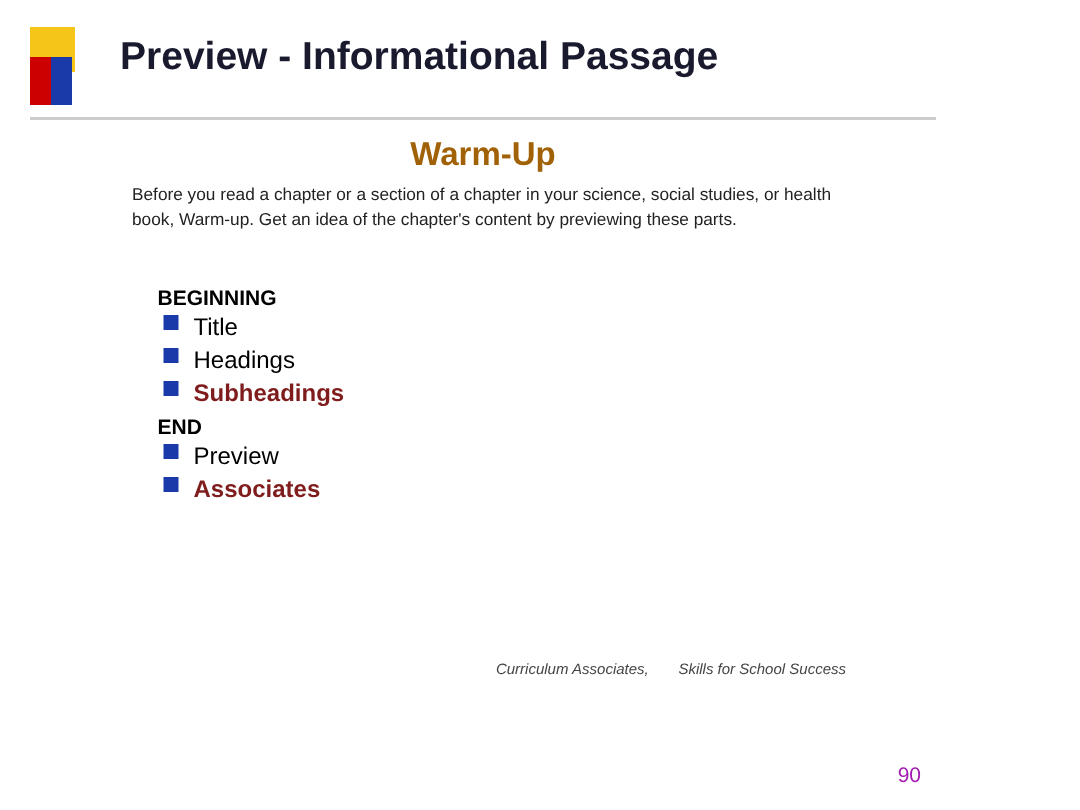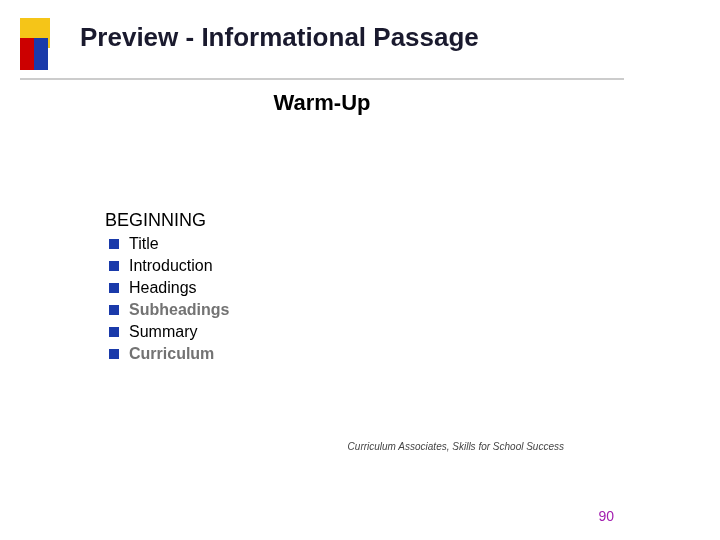--- a/index.html
+++ b/index.html
@@ -68,21 +68,21 @@
 
     
     .warmup-heading {
       position: absolute;
       top: 90px;
       left: 0;
       right: 0;
       text-align: center;
       font-size: 22px;
       font-weight: bold;
-      color: #000000;
+      color: #a16207;
     }
 
     
     .intro-text {
       position: absolute;
       top: 122px;
       left: 88px;
       right: 60px;
       font-size: 11.5px;
       color: #222222;
@@ -90,65 +90,66 @@
     }
 
     
     .content-list {
       position: absolute;
       top: 190px;
       left: 105px;
     }
 
     .section-label {
-      font-size: 18px;
-      font-weight: normal;
+      font-size: 14px;
+      font-weight: bold;
       color: #000000;
-      margin-top: 20px;
+      margin-top: 0;
       margin-bottom: 4px;
     }
 
     .list-item {
       display: flex;
-      align-items: center;
+      align-items: flex-start;
       margin-bottom: 4px;
     }
 
     .bullet-square {
       width: 10px;
       height: 10px;
       background: #1a3aaa;
       margin-right: 10px;
       flex-shrink: 0;
       margin-left: 4px;
     }
 
     .item-text-normal {
       font-size: 16px;
       color: #000000;
     }
 
     .item-text-bold {
       font-size: 16px;
       font-weight: bold;
-      color: #737373;
+      color: #7f1d1d;
     }
 
     
     .citation {
       position: absolute;
       bottom: 88px;
       right: 80px;
       font-size: 10px;
       color: #444444;
       font-style: italic;
     }
 
     .citation span {
       font-style: italic;
+      margin-left: 17px;
     }
 
     
     .page-number {
       position: absolute;
       bottom: 16px;
       right: 30px;
       font-size: 14px;
       color: #a21caf;
     }
@@ -173,49 +174,47 @@
     <div class="sq-red"></div>
     <div class="sq-blue"></div>
   </div>
 
   <div class="page-title">Preview - Informational Passage</div>
 
   <div class="title-rule"></div>
 
   <div class="warmup-heading">Warm-Up</div>
 
+  <div class="intro-text">Before you read a chapter or a section of a chapter in your science, social studies, or health book, Warm-up.  Get an idea of the chapter's content by previewing these parts.</div>
 
   <div class="content-list">
 
     <div class="section-label">BEGINNING</div>
     <div class="list-item">
       <div class="bullet-square"></div>
       <span class="item-text-normal">Title</span>
     </div>
-    <div class="list-item">
-      <div class="bullet-square"></div>
-      <span class="item-text-normal">Introduction</span>
-    </div>
 
     <div class="list-item">
       <div class="bullet-square"></div>
       <span class="item-text-normal">Headings</span>
     </div>
     <div class="list-item">
       <div class="bullet-square"></div>
       <span class="item-text-bold">Subheadings</span>
     </div>
 
-    <div class="list-item">
-      <div class="bullet-square"></div>
-      <span class="item-text-normal">Summary</span>
-    </div>
-    <div class="list-item">
-      <div class="bullet-square"></div>
-      <span class="item-text-bold">Curriculum</span>
+    <div class="section-label">END</div>
+    <div class="list-item">
+      <div class="bullet-square"></div>
+      <span class="item-text-normal">Preview</span>
+    </div>
+    <div class="list-item">
+      <div class="bullet-square"></div>
+      <span class="item-text-bold">Associates</span>
     </div>
 
   </div>
 
   <div class="citation">
     <span>Curriculum Associates, </span><span>Skills for School Success</span>
   </div>
 
   <div class="page-number">90</div>
 

